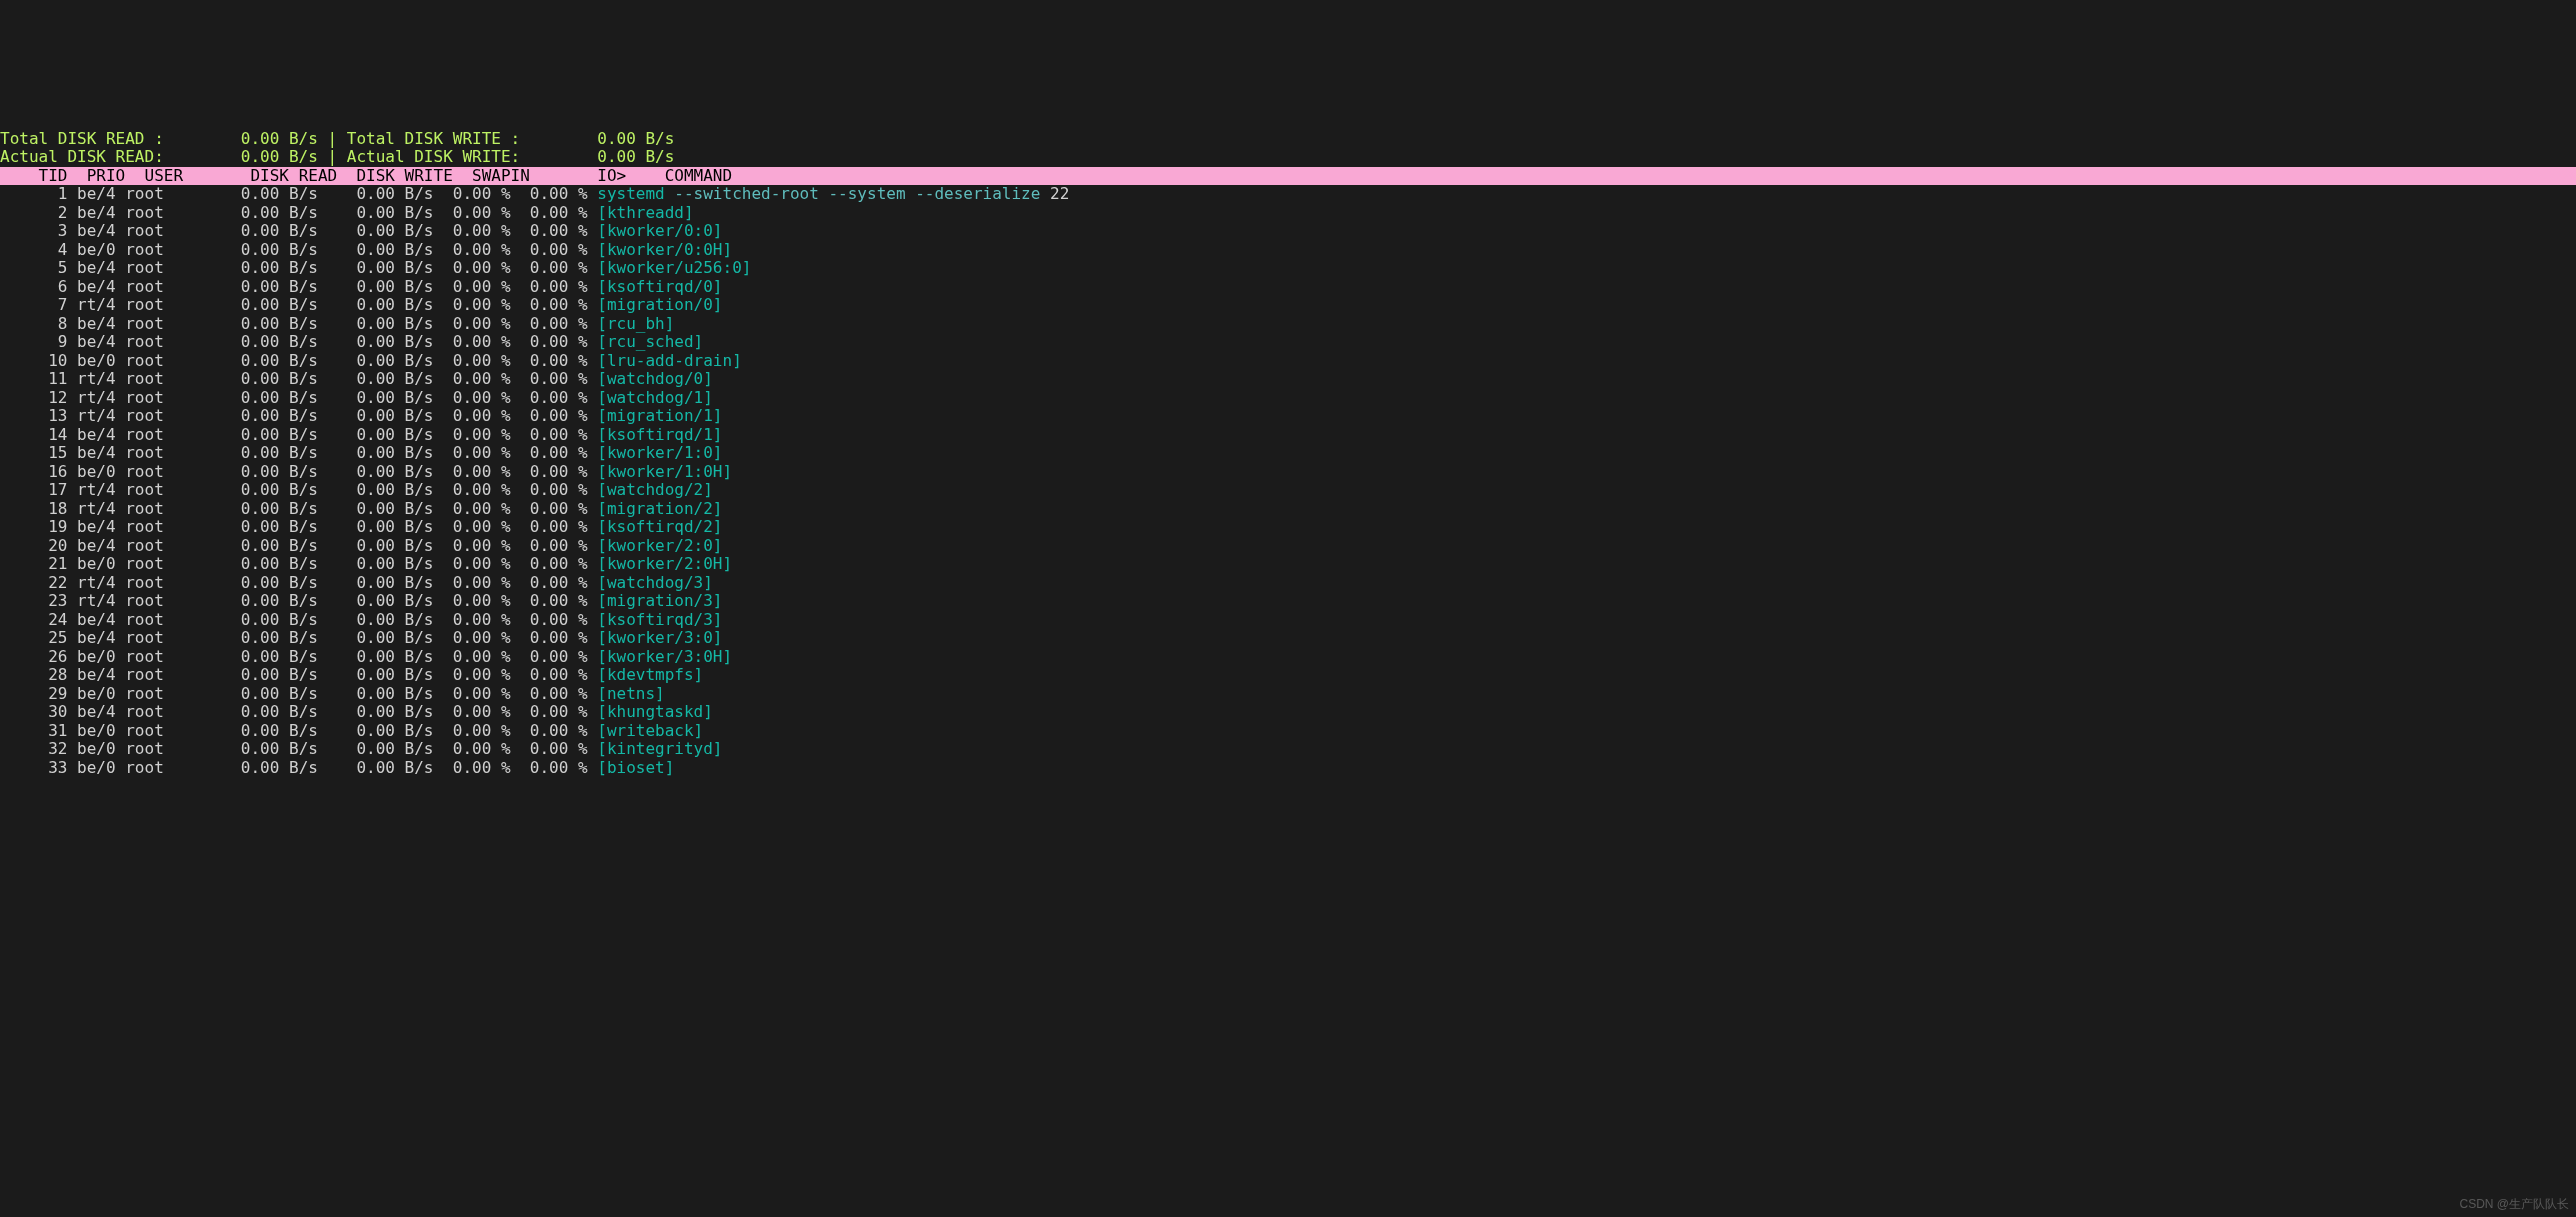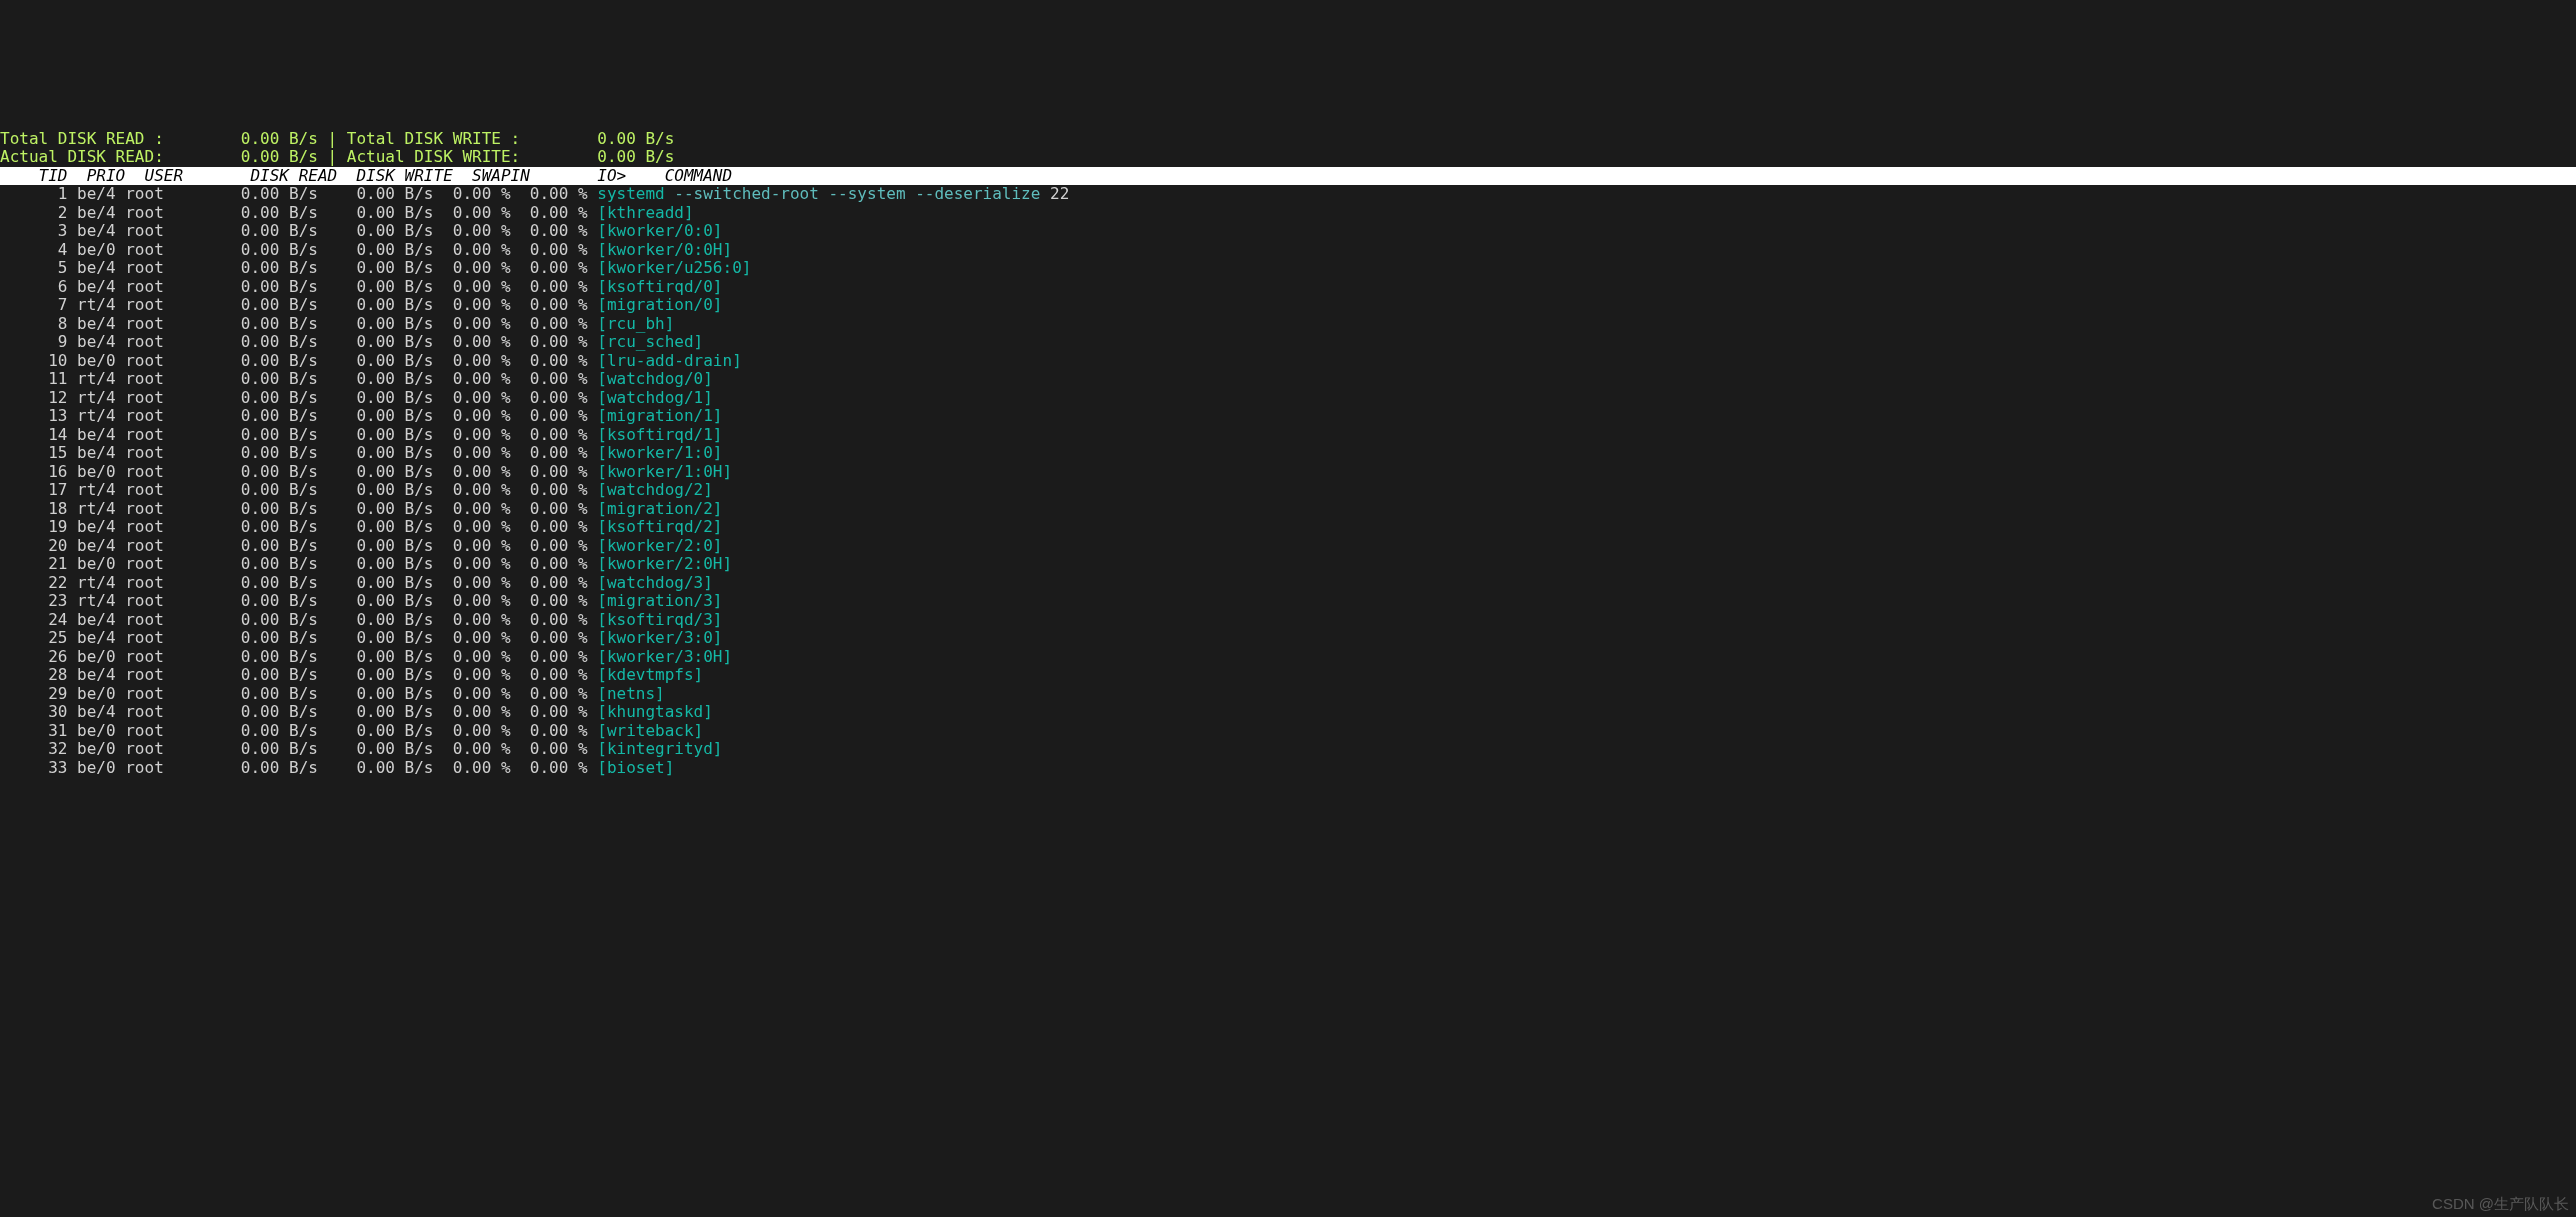--- a/index.html
+++ b/index.html
@@ -7,32 +7,31 @@
     padding: 0;
     background: #1b1b1b;
     color: #d0d0d0;
     font-family: "Menlo", "Consolas", "DejaVu Sans Mono", monospace;
     font-size: 16px;
     line-height: 18.5px;
     white-space: pre;
   }
   .summary-line { color: #bef264; }
   .header-line {
-    background: #ffffff;
+    background: #f9a8d4;
     color: #000;
-    font-style: italic;
   }
   .cmd-base  { color: #14b8a6; }
   .cmd-args  { color: #5fbcbc; text-align: right; }  
   .trailing-num { color: #d0d0d0; }
   .watermark {
     position: fixed;
     right: 7px;
     bottom: 3.5px;
-    font-size: 15px;
+    font-size: 12px;
     color: rgba(200,200,200,0.35);
     white-space: nowrap;
     font-family: sans-serif;
   }
 </style>
 </head>
 <body>
 
 
 

